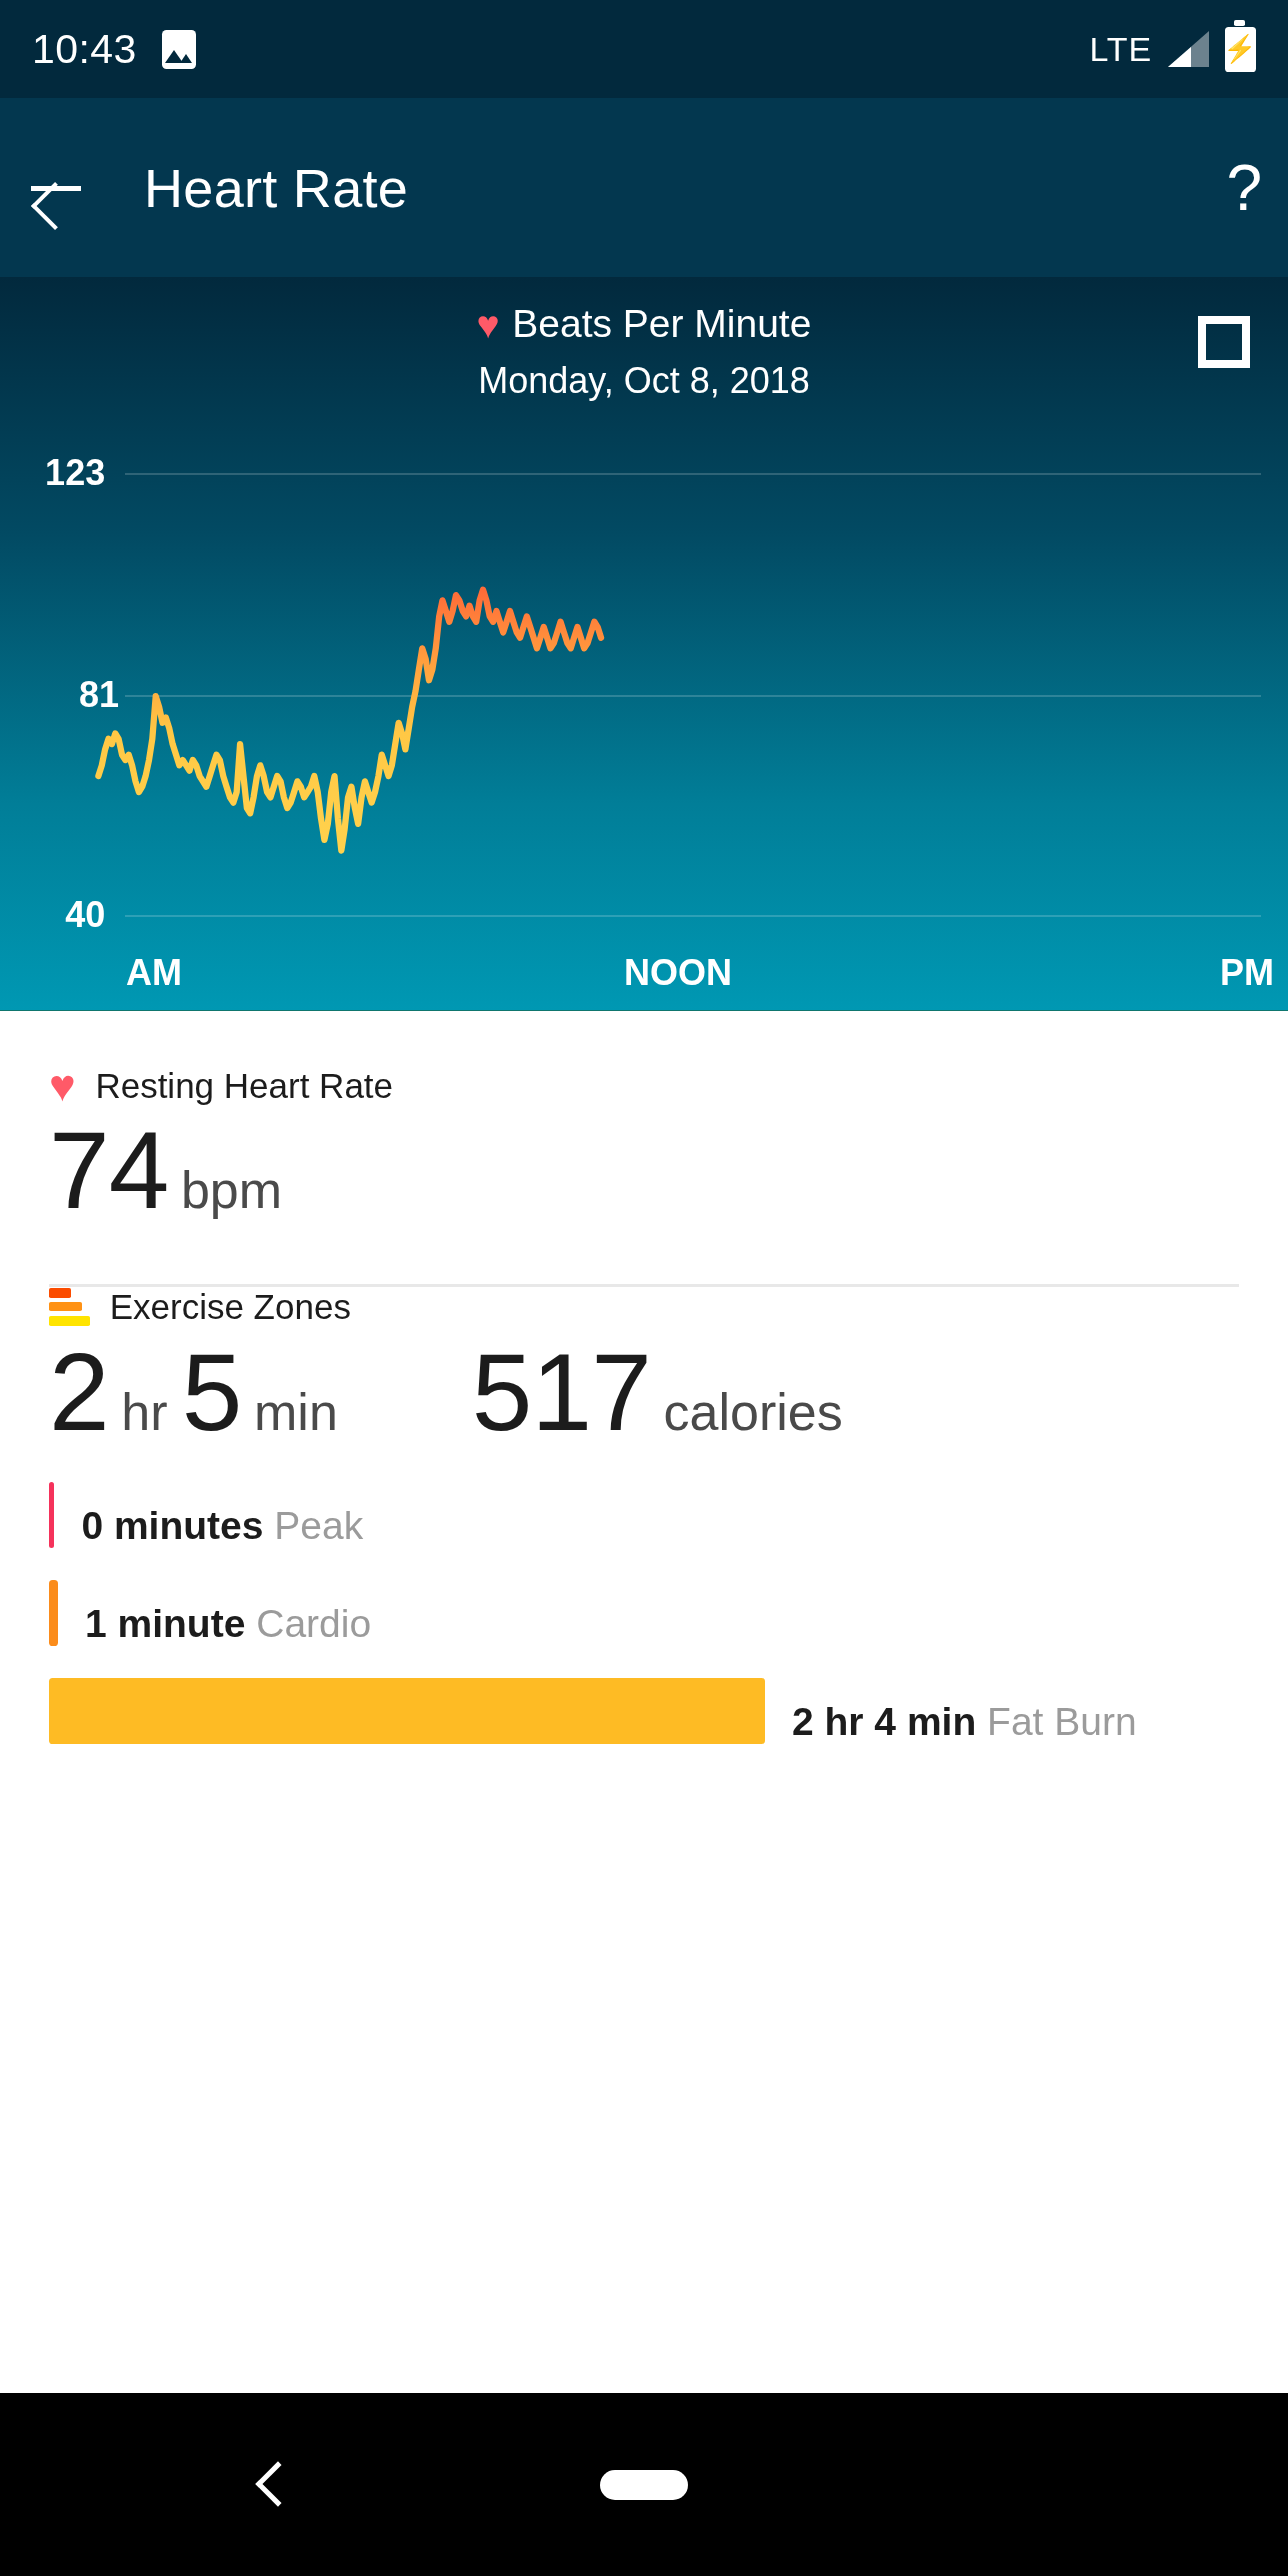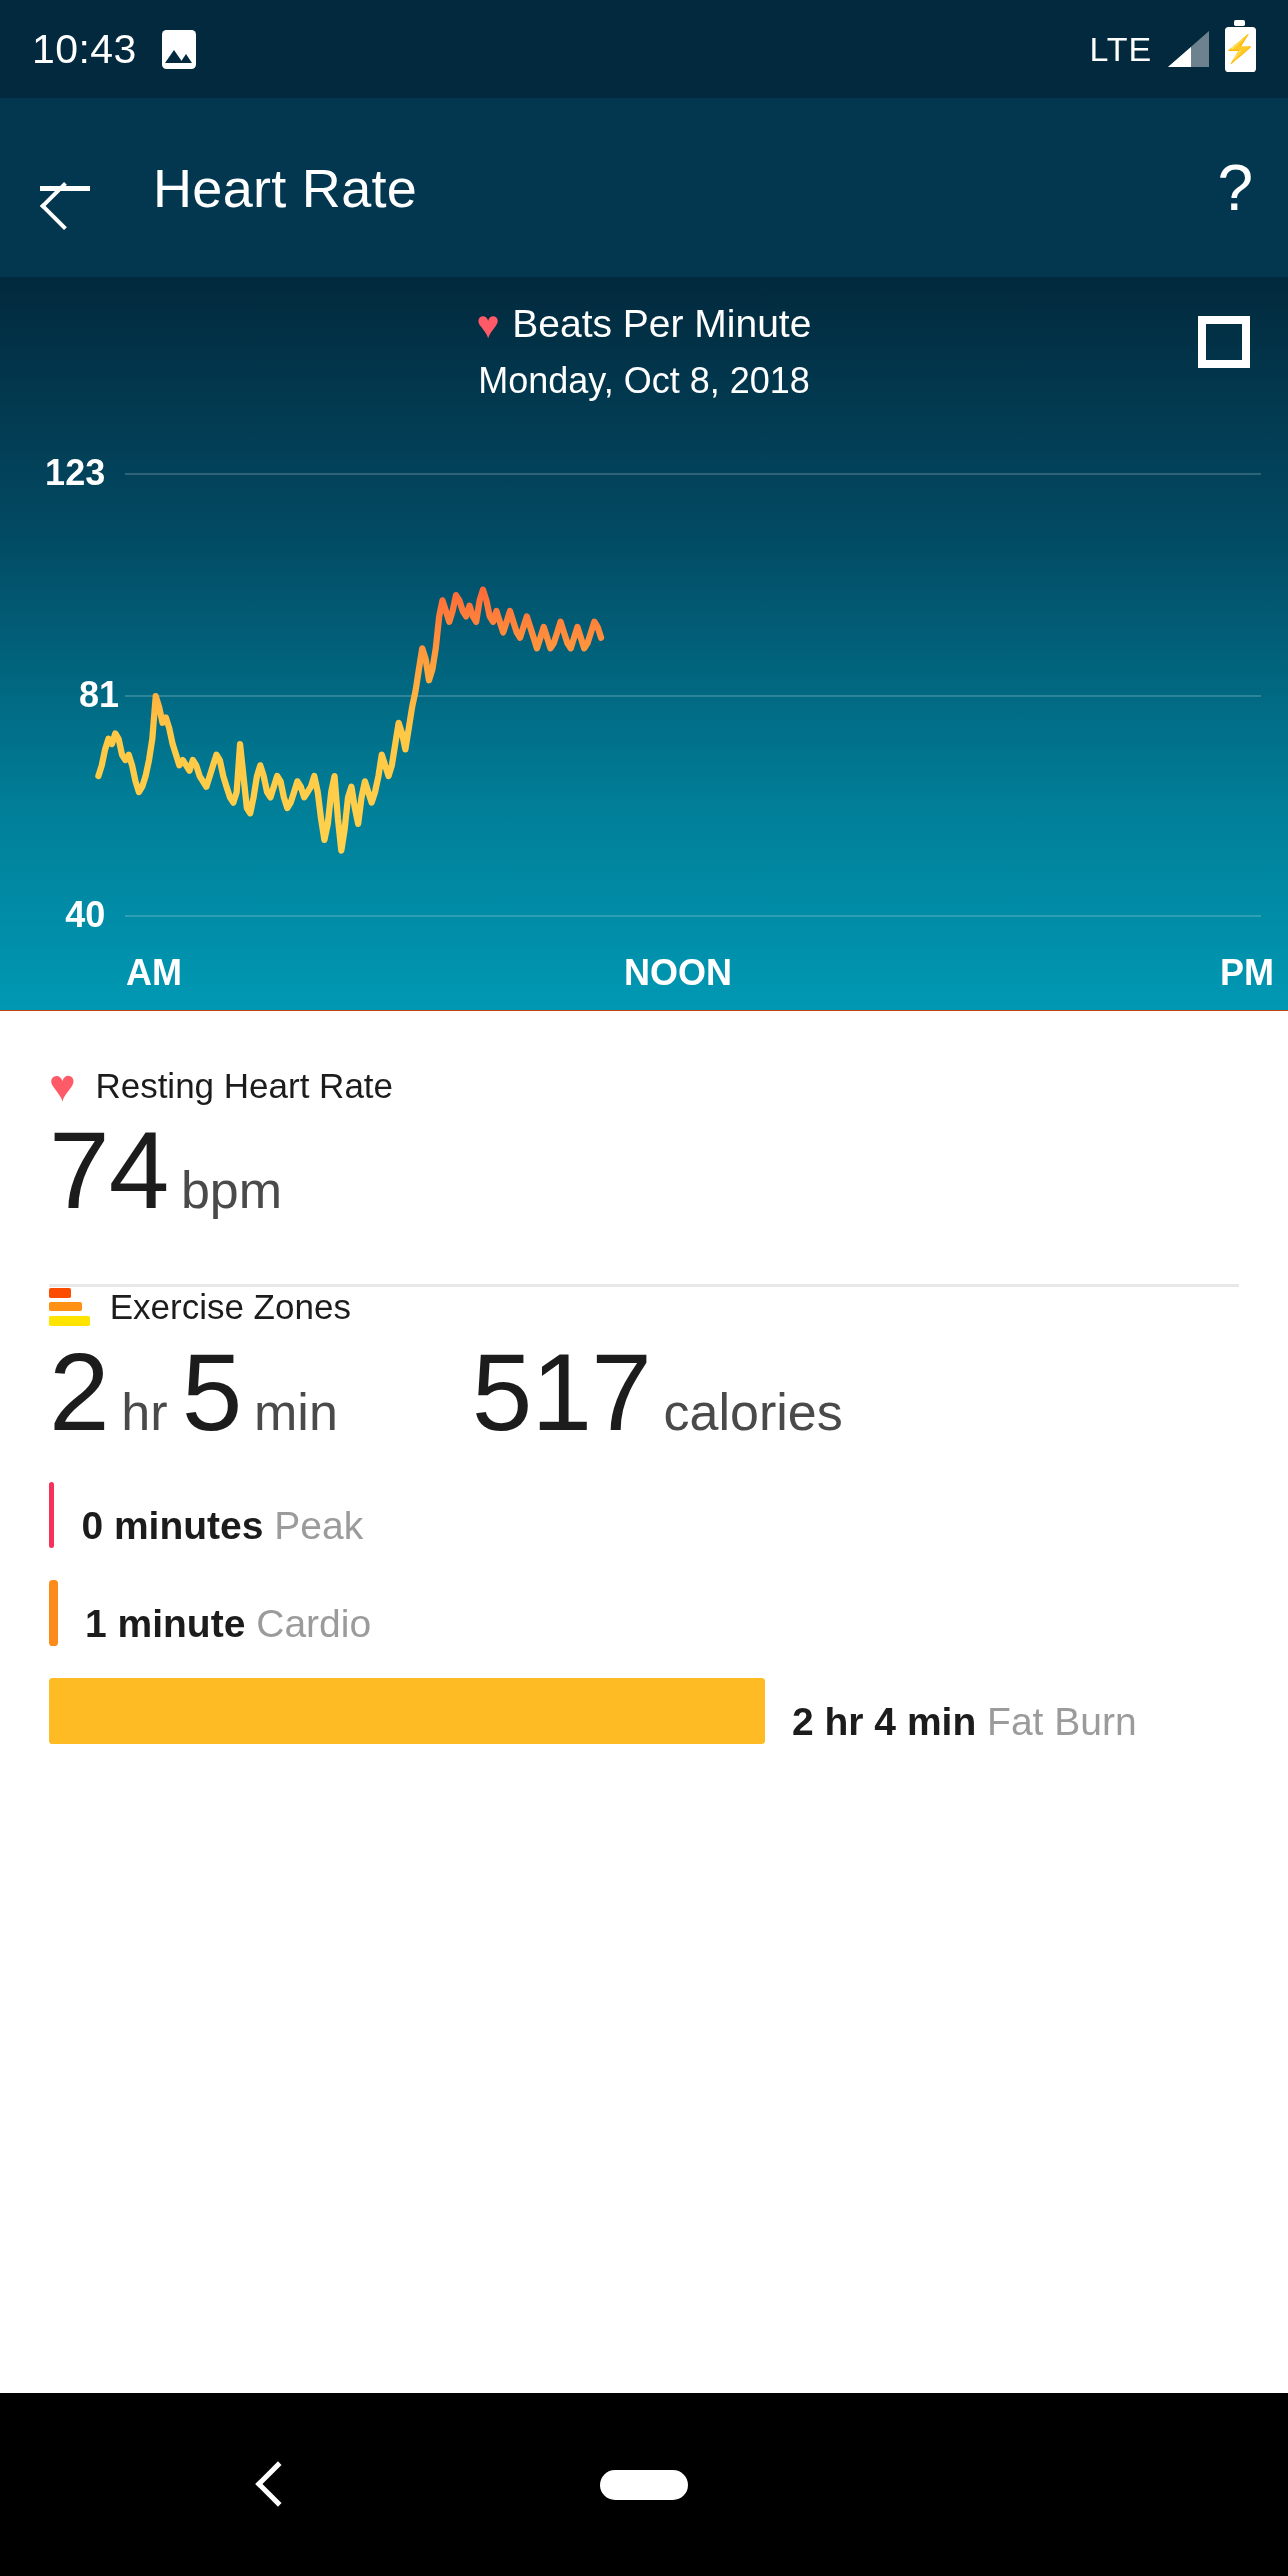--- a/index.html
+++ b/index.html
@@ -2,21 +2,21 @@
 <html style="font-size:14.3px"><head>
 <meta charset="utf-8">
 <style>
   html,body{margin:0;padding:0;}
   body{
     width:1288px;height:2576px;
     background:#ffffff;
     font-family:"Liberation Sans", sans-serif;
     overflow:hidden;
   }
-  .phone{position:relative;width:1288px;height:2576px;background:#c2410c;}
+  .phone{position:relative;width:1288px;height:2576px;background:#0f766e;}
 
   
   .statusbar{
     position:absolute;top:0;left:0;width:1288px;height:98px;
     background:#02293d;
     display:flex;align-items:center;
     box-sizing:border-box;padding:0 32px;
   }
   .sb-time{color:#fff;font-size:41px;letter-spacing:0.4px;}
   .sb-left-icons{display:flex;align-items:center;margin-left:25px;}
@@ -46,21 +46,21 @@
   .battery{width:25px;height:39px;border:3.6px solid #fff;border-radius:3.6px;position:relative;background:#fff;}
   .battery:before{
     content:"";position:absolute;top:-9.8px;left:6.3px;width:10.7px;height:6.3px;background:#fff;border-radius:1.8px;
   }
   .bolt{position:absolute;left:50%;top:50%;transform:translate(-50%,-50%);
     color:#02293d;font-size:27px;line-height:1;font-weight:bold;}
 
   
   .appbar{
     position:absolute;top:98px;left:0;width:1288px;height:179px;
-    background:#03374f;display:flex;align-items:center;box-sizing:border-box;padding:0 35px;
+    background:#03374f;display:flex;align-items:center;box-sizing:border-box;padding:0 26px;
   }
   .back-arrow{width:63px;height:63px;position:relative;cursor:pointer;flex:0 0 auto;}
   .back-arrow:before{
     content:"";position:absolute;left:5.4px;top:30px;width:50px;height:4.5px;background:#fff;
   }
   .back-arrow:after{
     content:"";position:absolute;left:5.4px;top:16px;width:30px;height:30px;
     border-left:4.5px solid #fff;border-bottom:4.5px solid #fff;transform:rotate(45deg);
     transform-origin:left bottom;
   }

